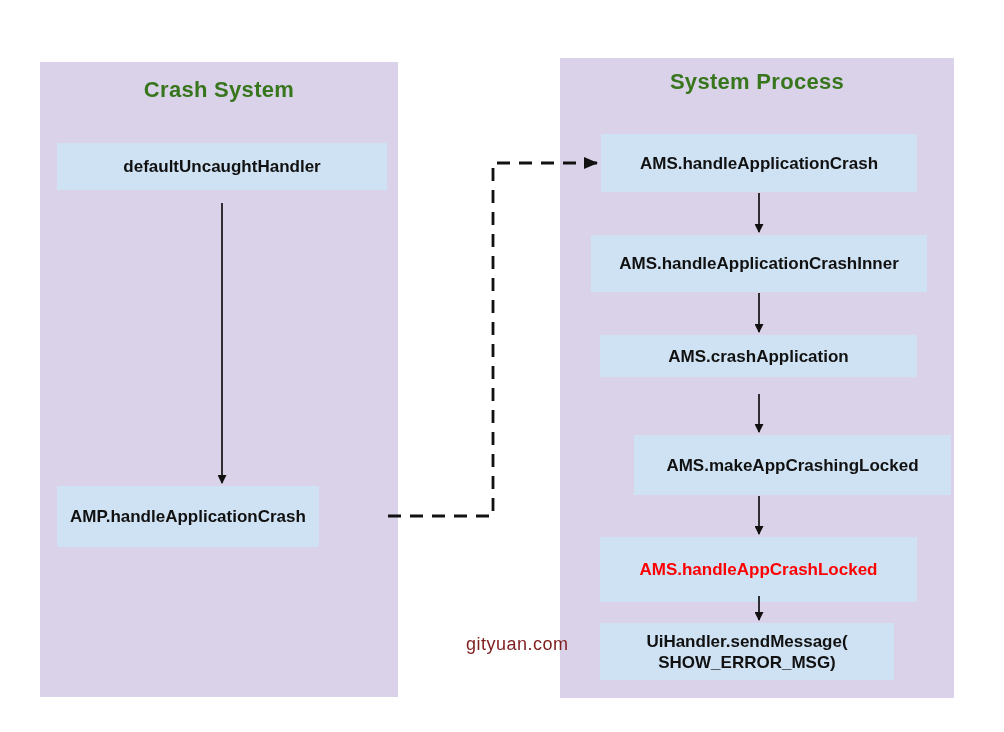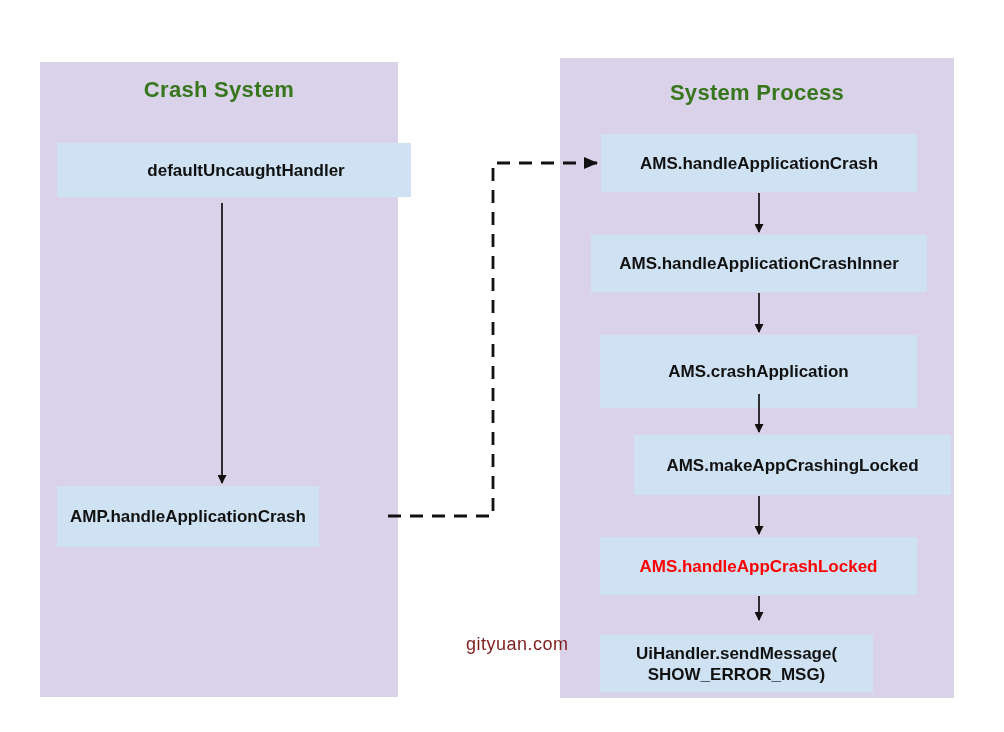--- a/index.html
+++ b/index.html
@@ -33,47 +33,47 @@
   }
   .panel-title {
     width: 100%;
     text-align: center;
     font-size: 22px;
     font-weight: bold;
     color: #38761d;
     letter-spacing: 0.3px;
   }
   .panel-crash .panel-title { margin-top: 15px; }
-  .panel-system .panel-title { margin-top: 22px; }
+  .panel-system .panel-title { margin-top: 11px; }
   .flow-box {
     position: absolute;
     background: #cfe2f3;
     display: flex;
     flex-direction: column;
     align-items: center;
     justify-content: center;
     text-align: center;
     font-size: 17px;
     font-weight: bold;
     color: #111111;
     line-height: 21px;
   }
   .flow-box.red-text {
     color: #ff0000;
   }
   
-  .box-l1 { left: 17px; top: 81px;  width: 330px; height: 54px; padding-left: 24px; }
+  .box-l1 { left: 17px; top: 81px;  width: 330px; height: 47px; }
   .box-l2 { left: 17px; top: 424px; width: 262px; height: 61px; }
   
   .box-r1 { left: 41px; top: 76px;  width: 316px; height: 58px; text-align: right; }
   .box-r2 { left: 31px; top: 177px; width: 336px; height: 57px; text-align: right; }
-  .box-r3 { left: 40px; top: 277px; width: 317px; height: 73px; }
+  .box-r3 { left: 40px; top: 277px; width: 317px; height: 42px; }
   .box-r4 { left: 40px; top: 377px; width: 317px; height: 60px; margin-left: 34px; }
-  .box-r5 { left: 40px; top: 479px; width: 317px; height: 58px; }
-  .box-r6 { left: 40px; top: 565px; width: 273px; height: 57px; margin-top: 12px; }
+  .box-r5 { left: 40px; top: 479px; width: 317px; height: 65px; }
+  .box-r6 { left: 40px; top: 565px; width: 294px; height: 57px; }
 
   .arrow-layer {
     position: absolute;
     left: 0;
     top: 0;
     width: 1004px;
     height: 732px;
     pointer-events: none;
   }
   .watermark {

